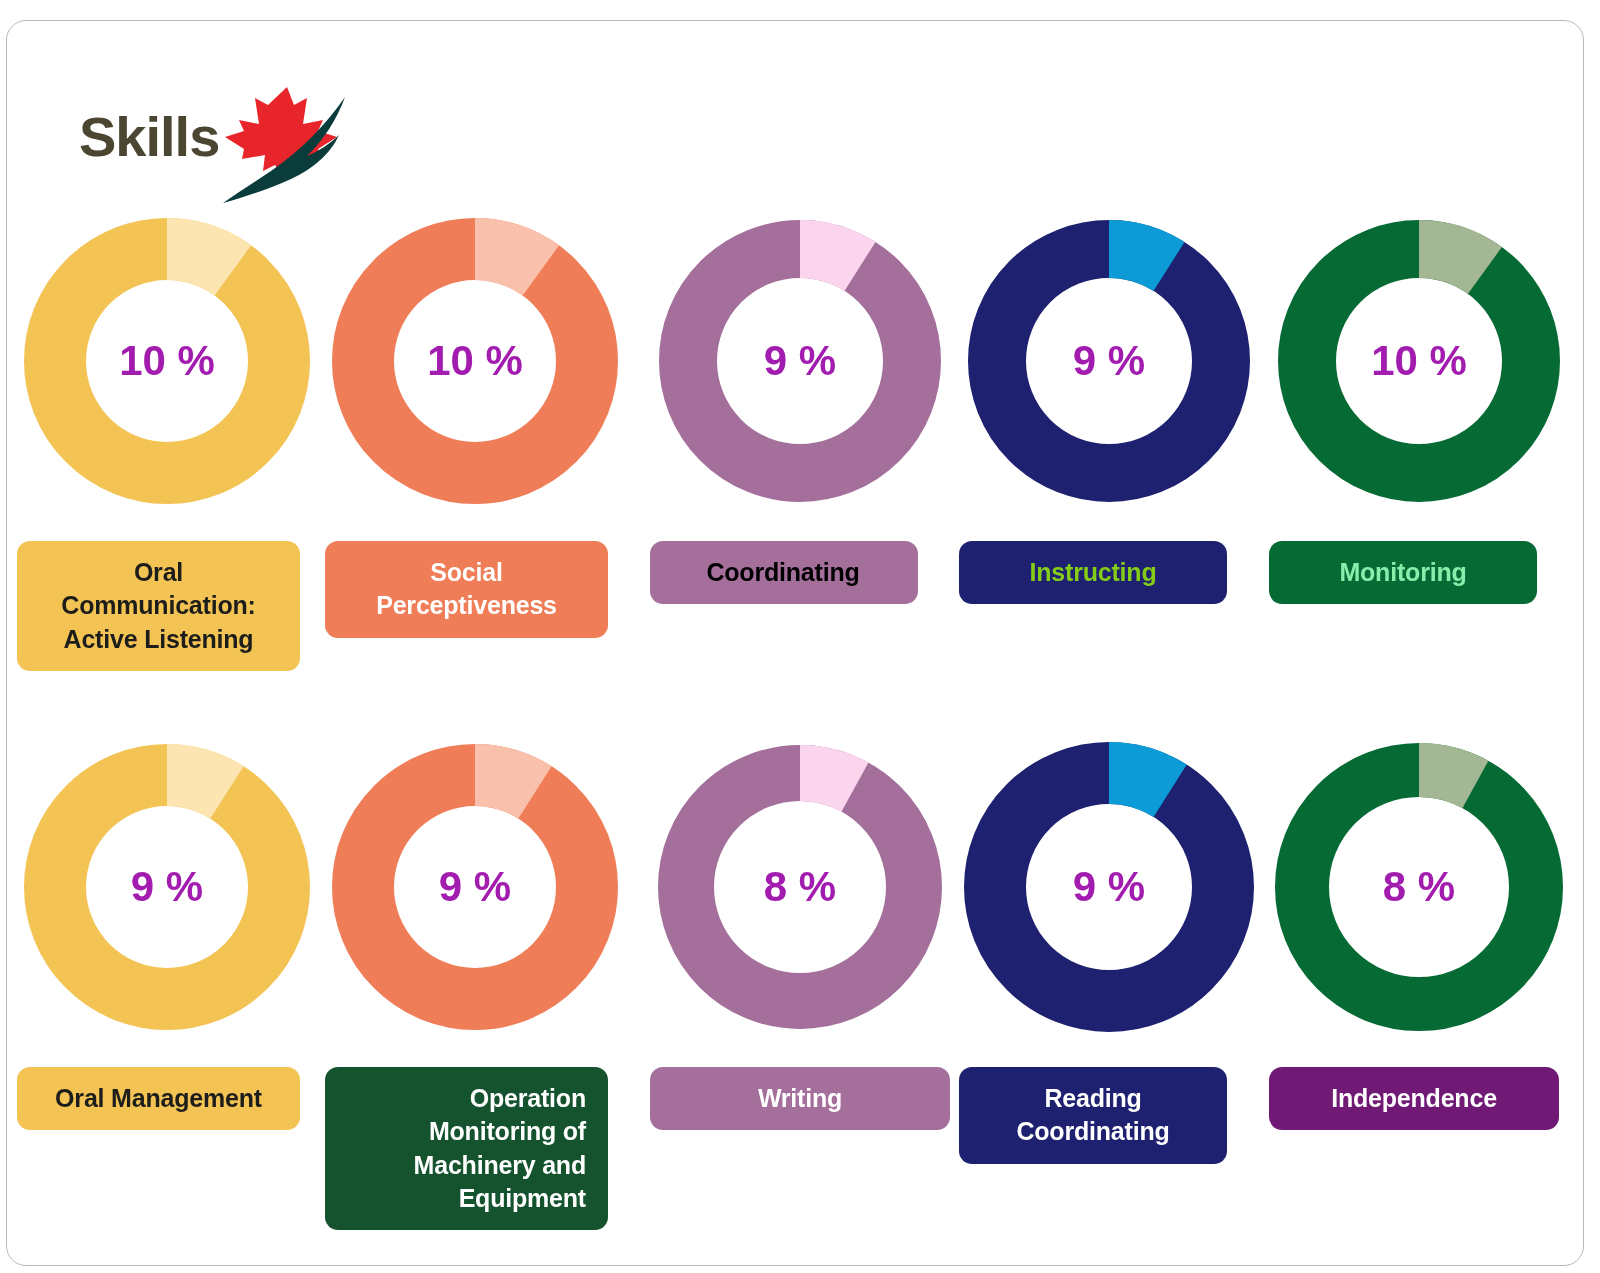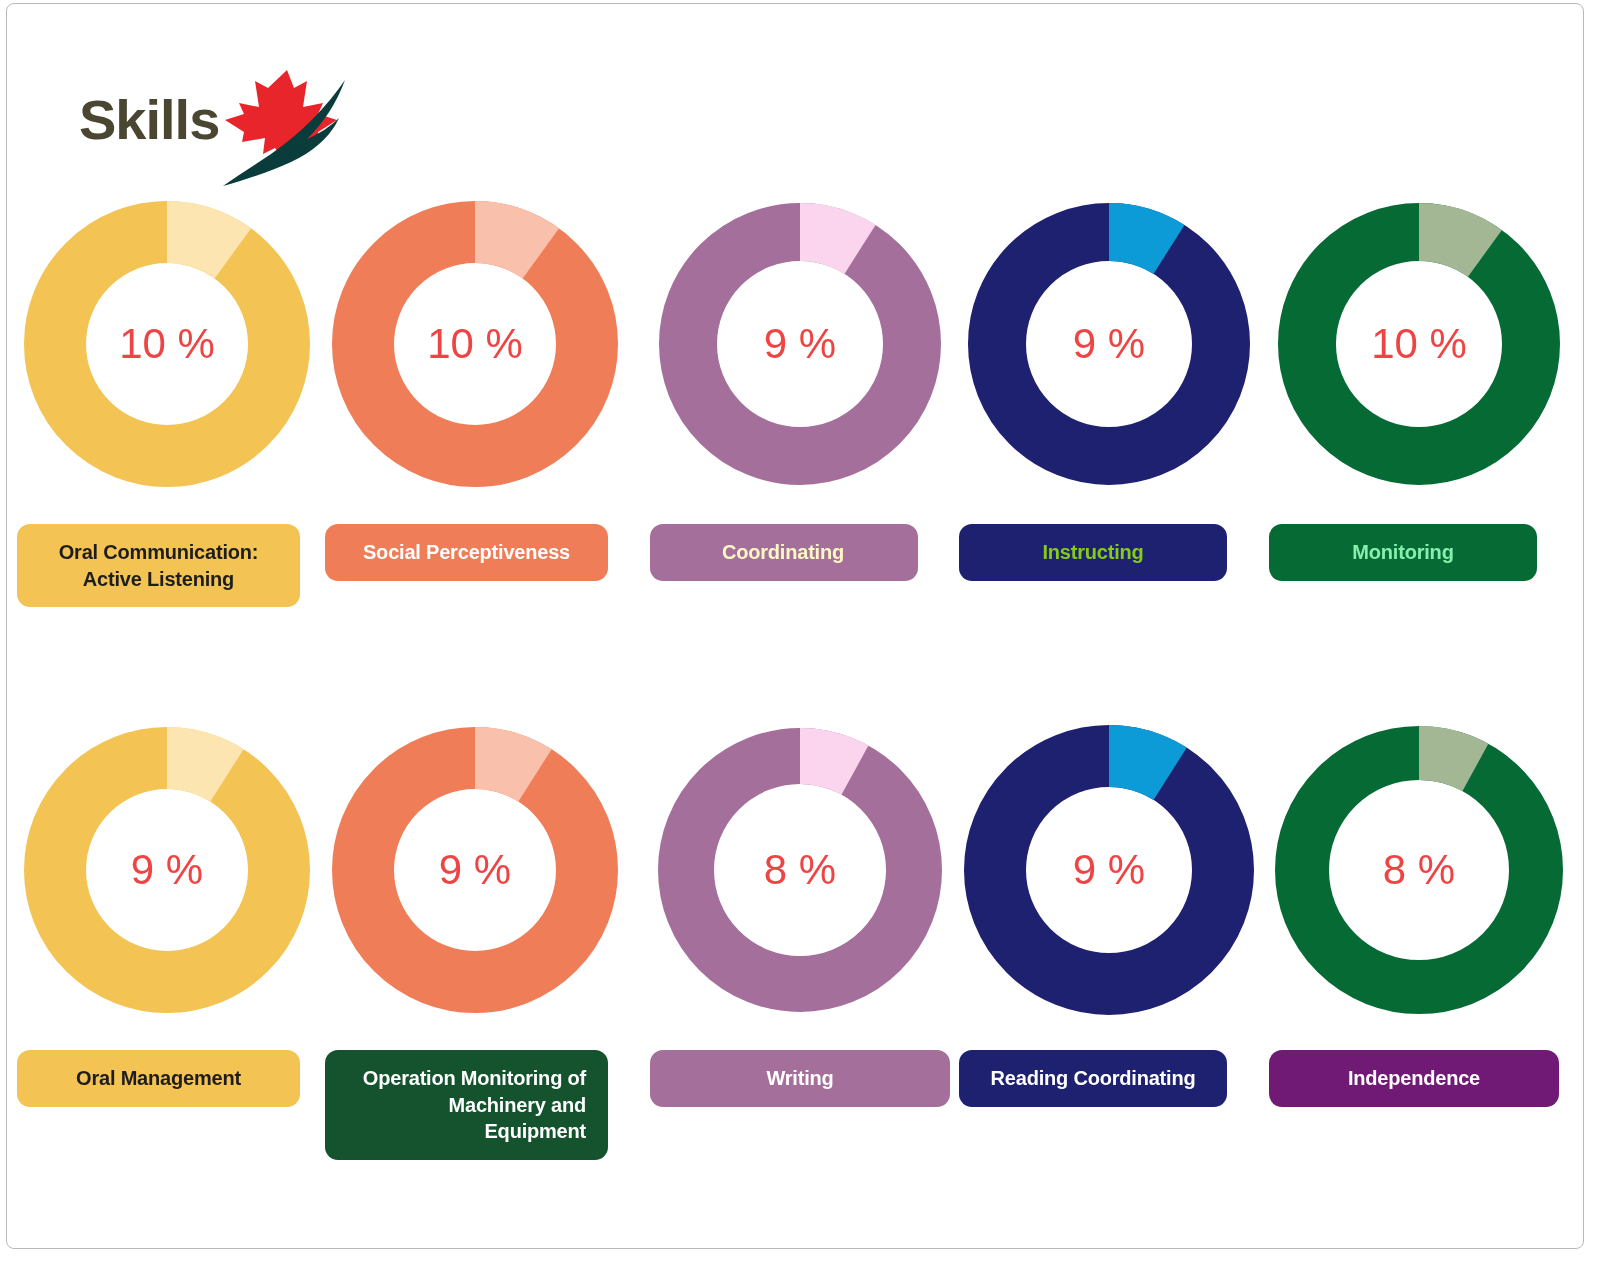--- a/index.html
+++ b/index.html
@@ -10,26 +10,26 @@
   body {
     width: 1600px;
     height: 1273px;
     font-family: "Liberation Sans", sans-serif;
     overflow: hidden;
   }
 
   .card {
     position: absolute;
     left: 6px;
-    top: 3px;
+    top: 20px;
     width: 1578px;
     height: 1246px;
     background: #ffffff;
     border: 1.5px solid #b9b9b9;
-    border-radius: 8px;
+    border-radius: 20px;
     box-sizing: border-box;
     overflow: hidden;
   }
 
   
   .logo {
     position: absolute;
     left: 72px;
     top: 58px;
     width: 300px;
@@ -93,32 +93,32 @@
   .donut-value {
     position: absolute;
     left: 0;
     top: 0;
     width: 300px;
     height: 300px;
     display: flex;
     align-items: center;
     justify-content: center;
     font-size: 42px;
-    font-weight: normal;
-    color: #ef4444;
+    font-weight: bold;
+    color: #a21caf;
     letter-spacing: 0px;
     pointer-events: none;
   }
 
   .label {
     margin-top: 30px;
     display: inline-block;
     border-radius: 13px;
     padding: 15px 22px;
-    font-size: 20px;
+    font-size: 25px;
     font-weight: bold;
     line-height: 1.33;
     text-align: center;
     box-sizing: border-box;
     letter-spacing: -0.2px;
   }
 
   .label-wrap {
     width: 300px;
     display: flex;
@@ -174,21 +174,21 @@
 
       <div class="cell cell-2">
         <div class="donut-wrap">
           <svg viewBox="0 0 300 300" xmlns="http://www.w3.org/2000/svg">
             <circle cx="150" cy="150" r="112" fill="none" stroke="#a56f9b" stroke-width="58"></circle>
             <circle cx="150" cy="150" r="112" fill="none" stroke="#fbd5ee" stroke-width="58" stroke-dasharray="63.3 640.4" transform="rotate(-90 150 150)"></circle>
           </svg>
           <div class="donut-value">9 %</div>
         </div>
         <div class="label-wrap">
-          <div class="label" style="background:#a56f9b;color:#fef9c3;width:268px;padding-left:20px;">Coordinating</div>
+          <div class="label" style="background:#a56f9b;color:#000000;width:268px;padding-left:20px;">Coordinating</div>
         </div>
       </div>
 
       <div class="cell cell-3">
         <div class="donut-wrap">
           <svg viewBox="0 0 300 300" xmlns="http://www.w3.org/2000/svg">
             <circle cx="150" cy="150" r="112" fill="none" stroke="#1e2070" stroke-width="58"></circle>
             <circle cx="150" cy="150" r="112" fill="none" stroke="#0c9bd6" stroke-width="58" stroke-dasharray="63.3 640.4" transform="rotate(-90 150 150)"></circle>
           </svg>
           <div class="donut-value">9 %</div>

